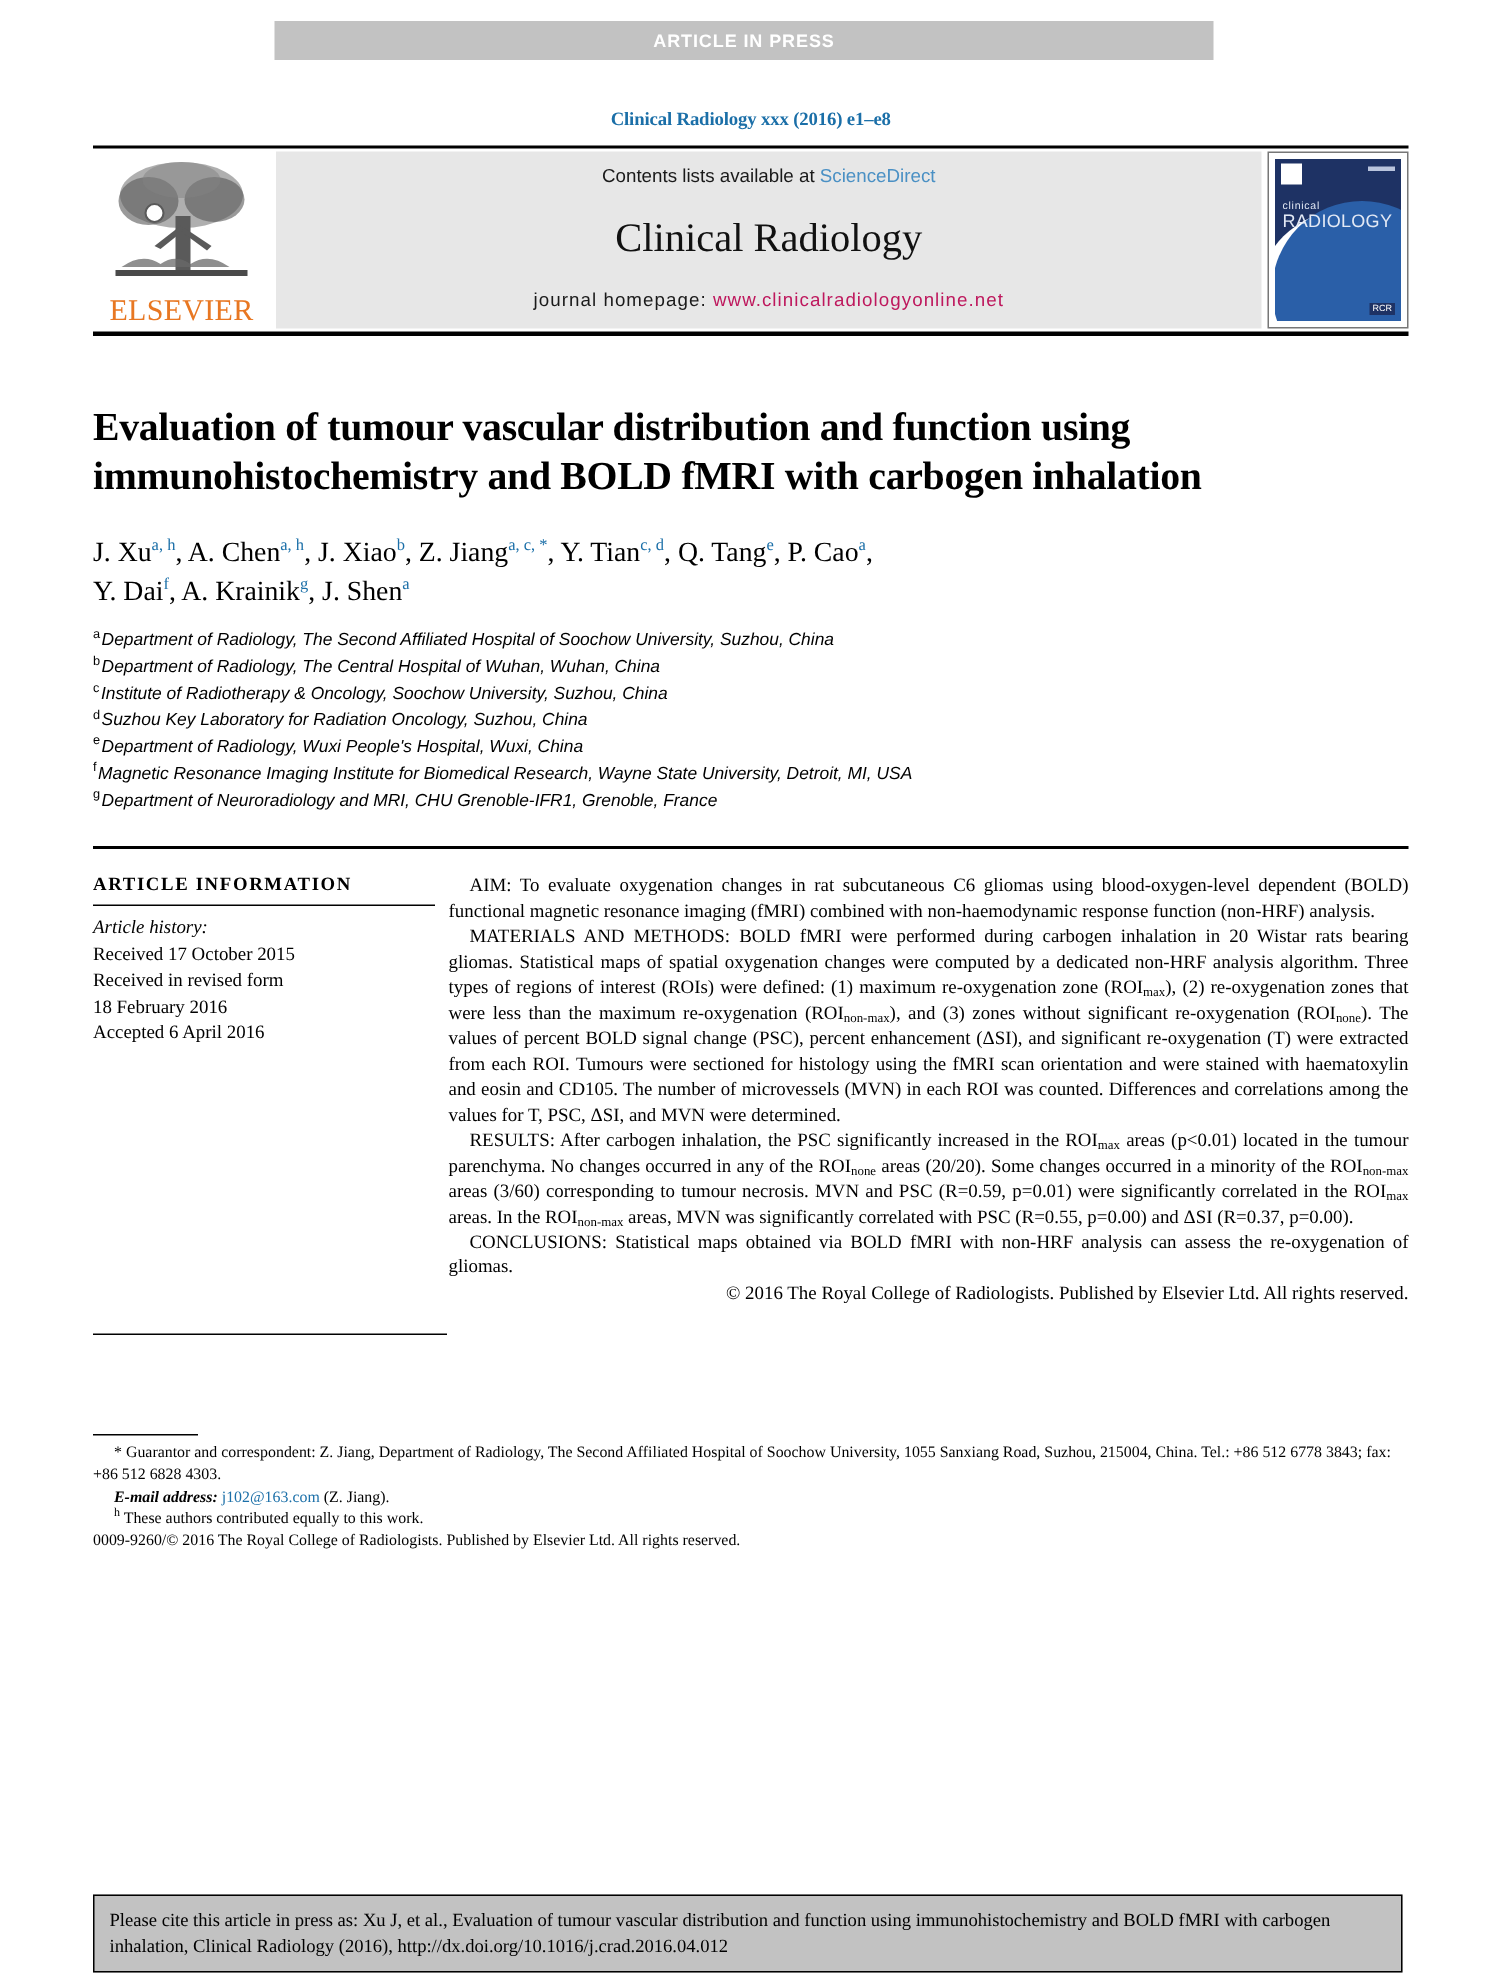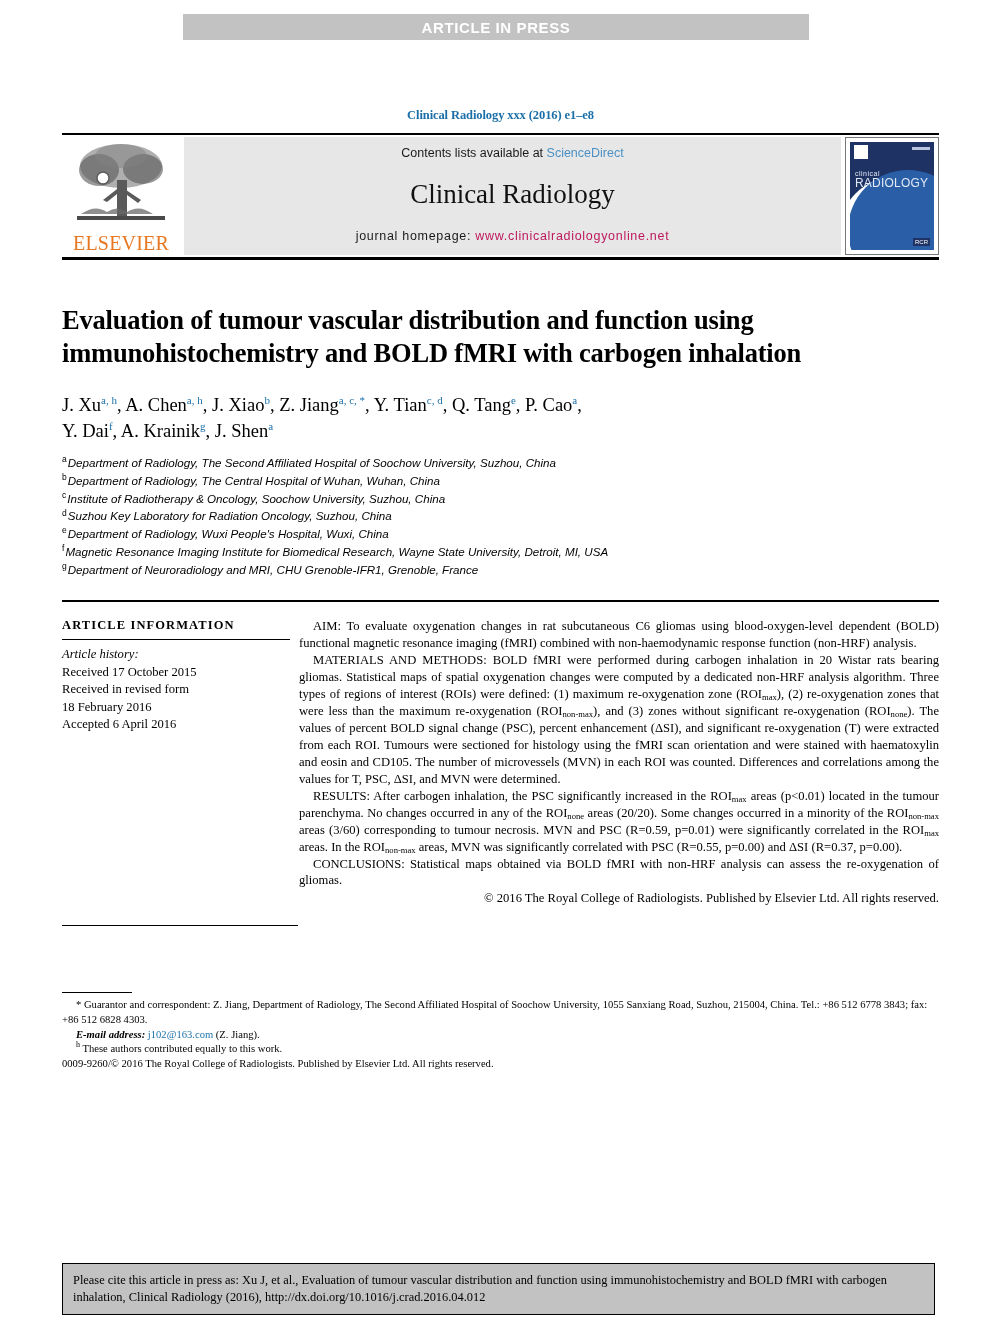--- a/index.html
+++ b/index.html
@@ -25,40 +25,40 @@
     width: 626px;
     height: 26px;
     background: #c2c2c2;
     display: flex;
     align-items: center;
     justify-content: center;
   }
   .press-banner span {
     font-family: "Liberation Sans", "DejaVu Sans", sans-serif;
     font-weight: bold;
-    font-size: 15px;
+    font-size: 12px;
     letter-spacing: 0.6px;
     color: #ffffff;
   }
 
   
   .page {
     position: absolute;
     left: 62px;
     top: 0;
     width: 877px;
   }
 
   .running-head {
     text-align: center;
     color: #1b6fa8;
     font-family: "Liberation Serif", serif;
     font-weight: bold;
     font-size: 12.5px;
-    margin-top: 108px;
+    margin-top: 72px;
     letter-spacing: -0.1px;
   }
 
   
   .masthead-rule {
     border-top: 2px solid #000;
     margin-top: 10px;
   }
   .masthead {
     display: flex;

